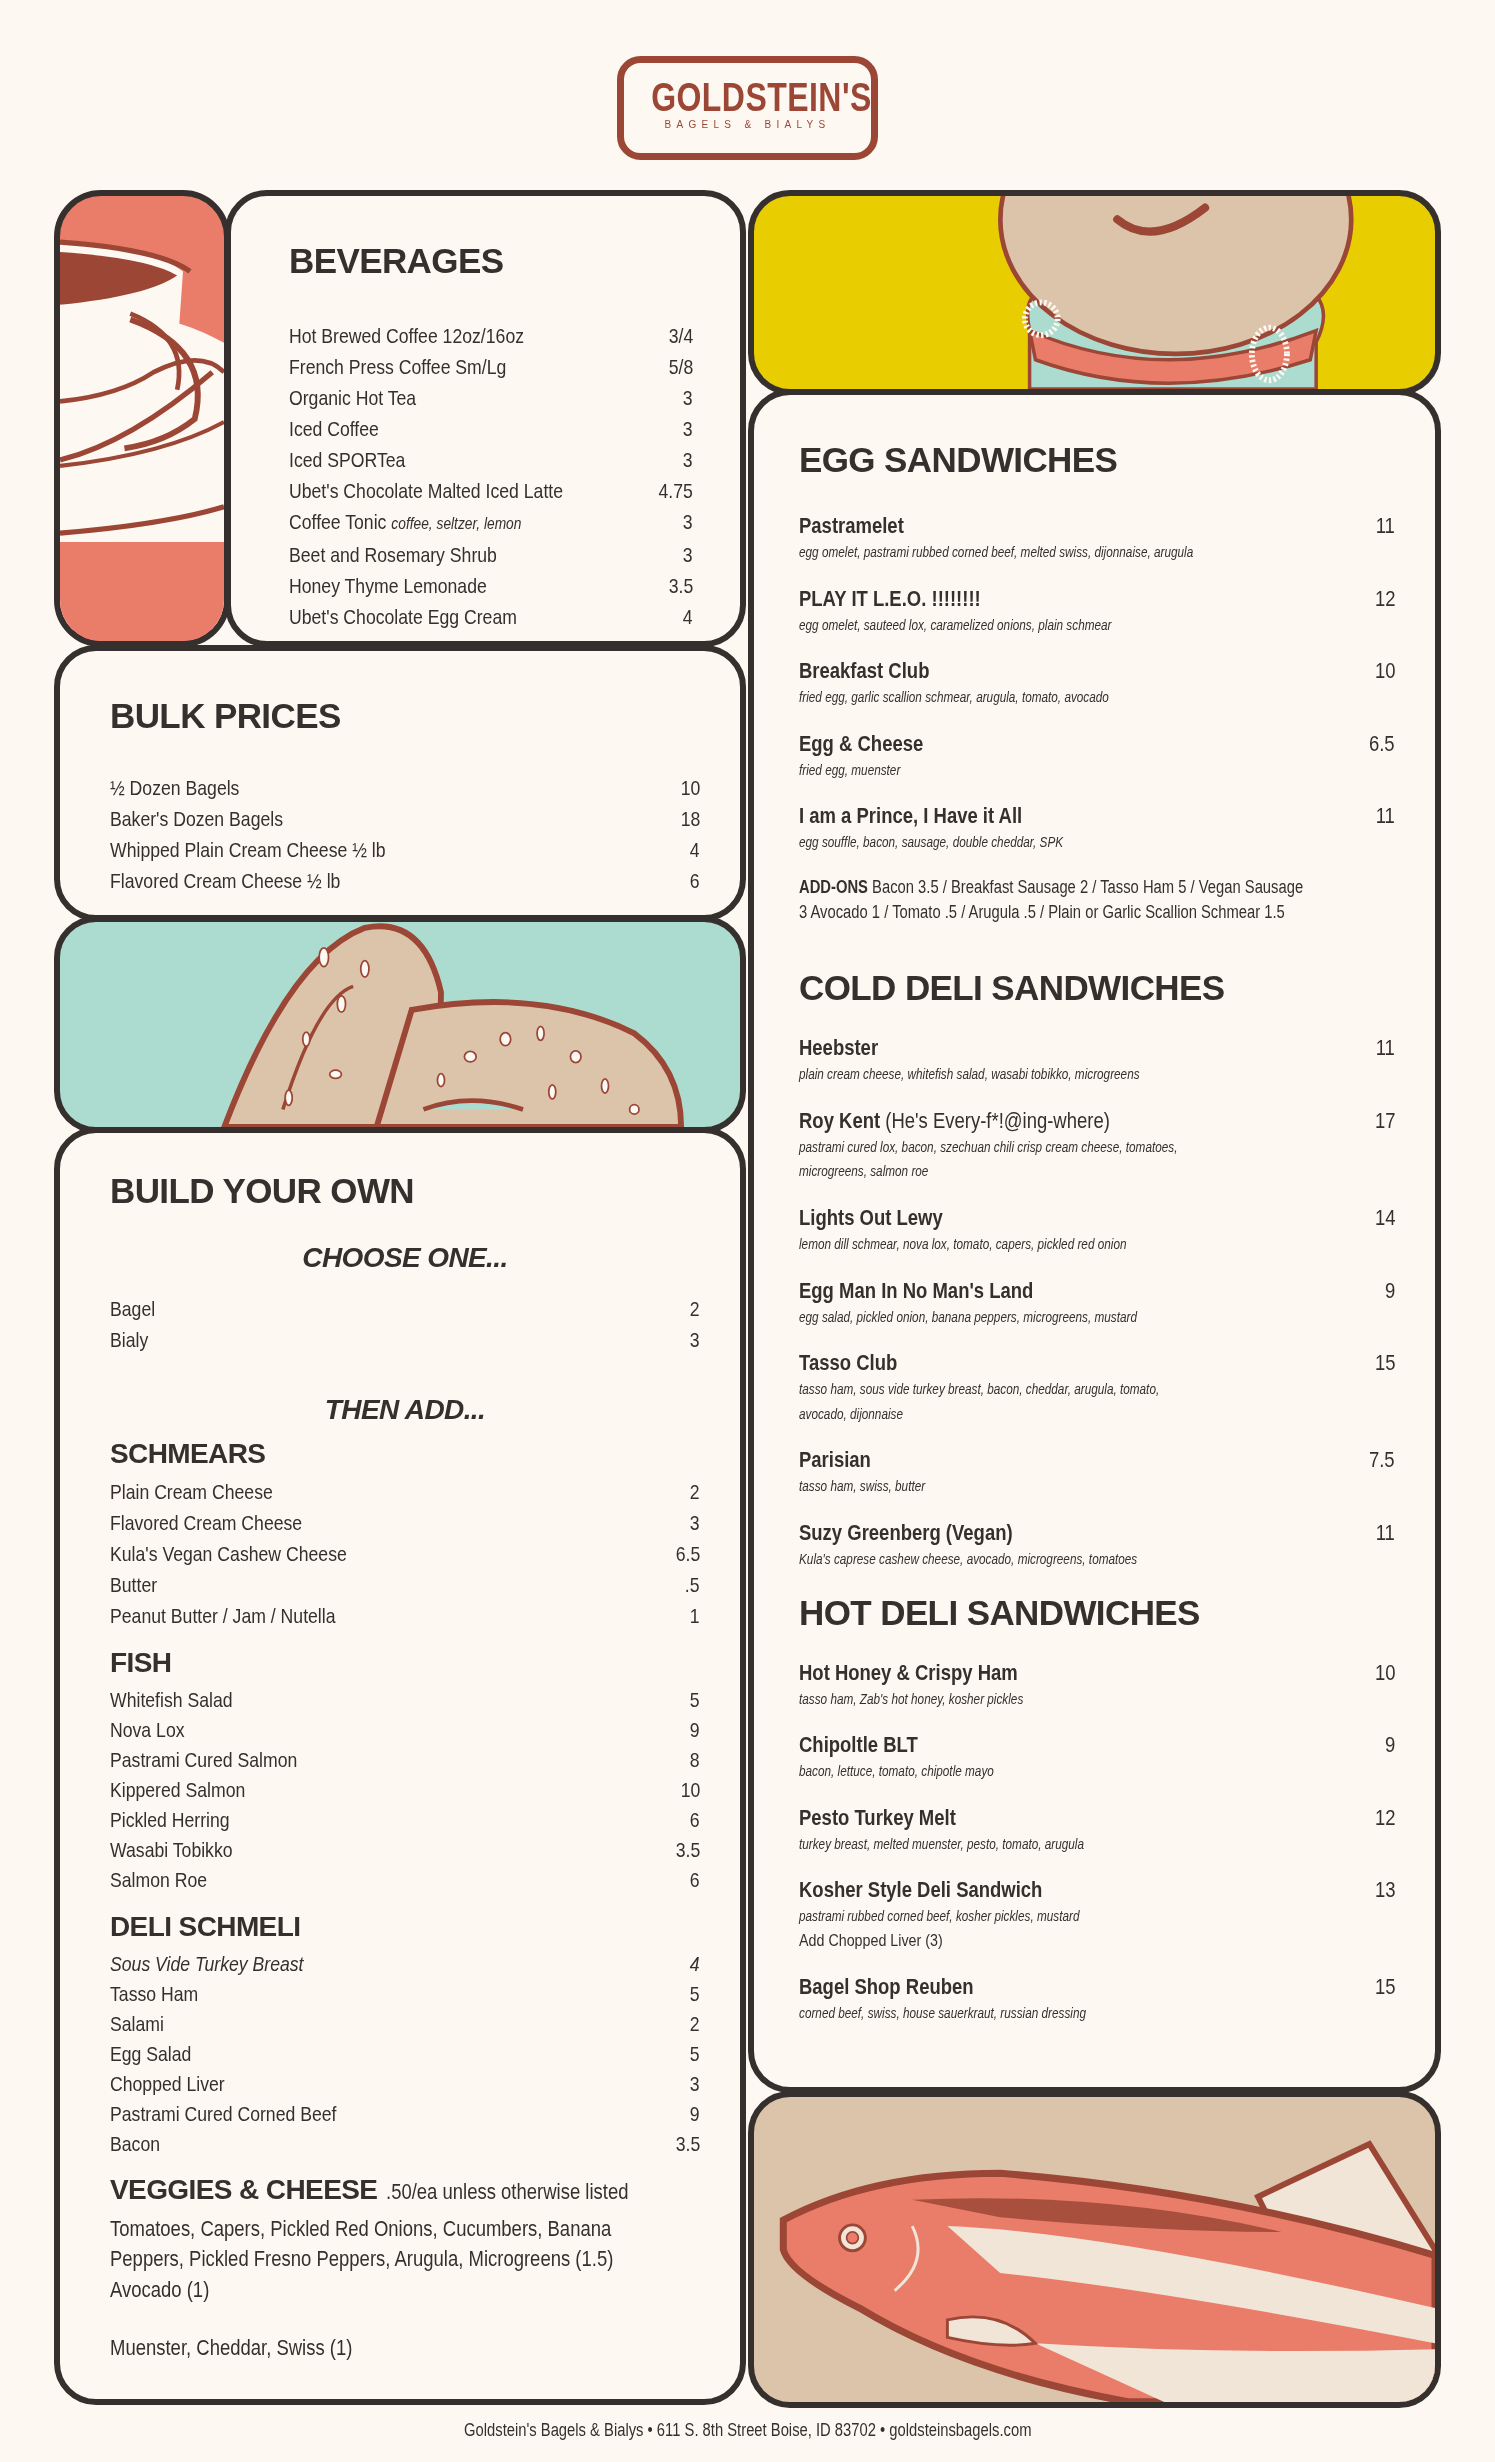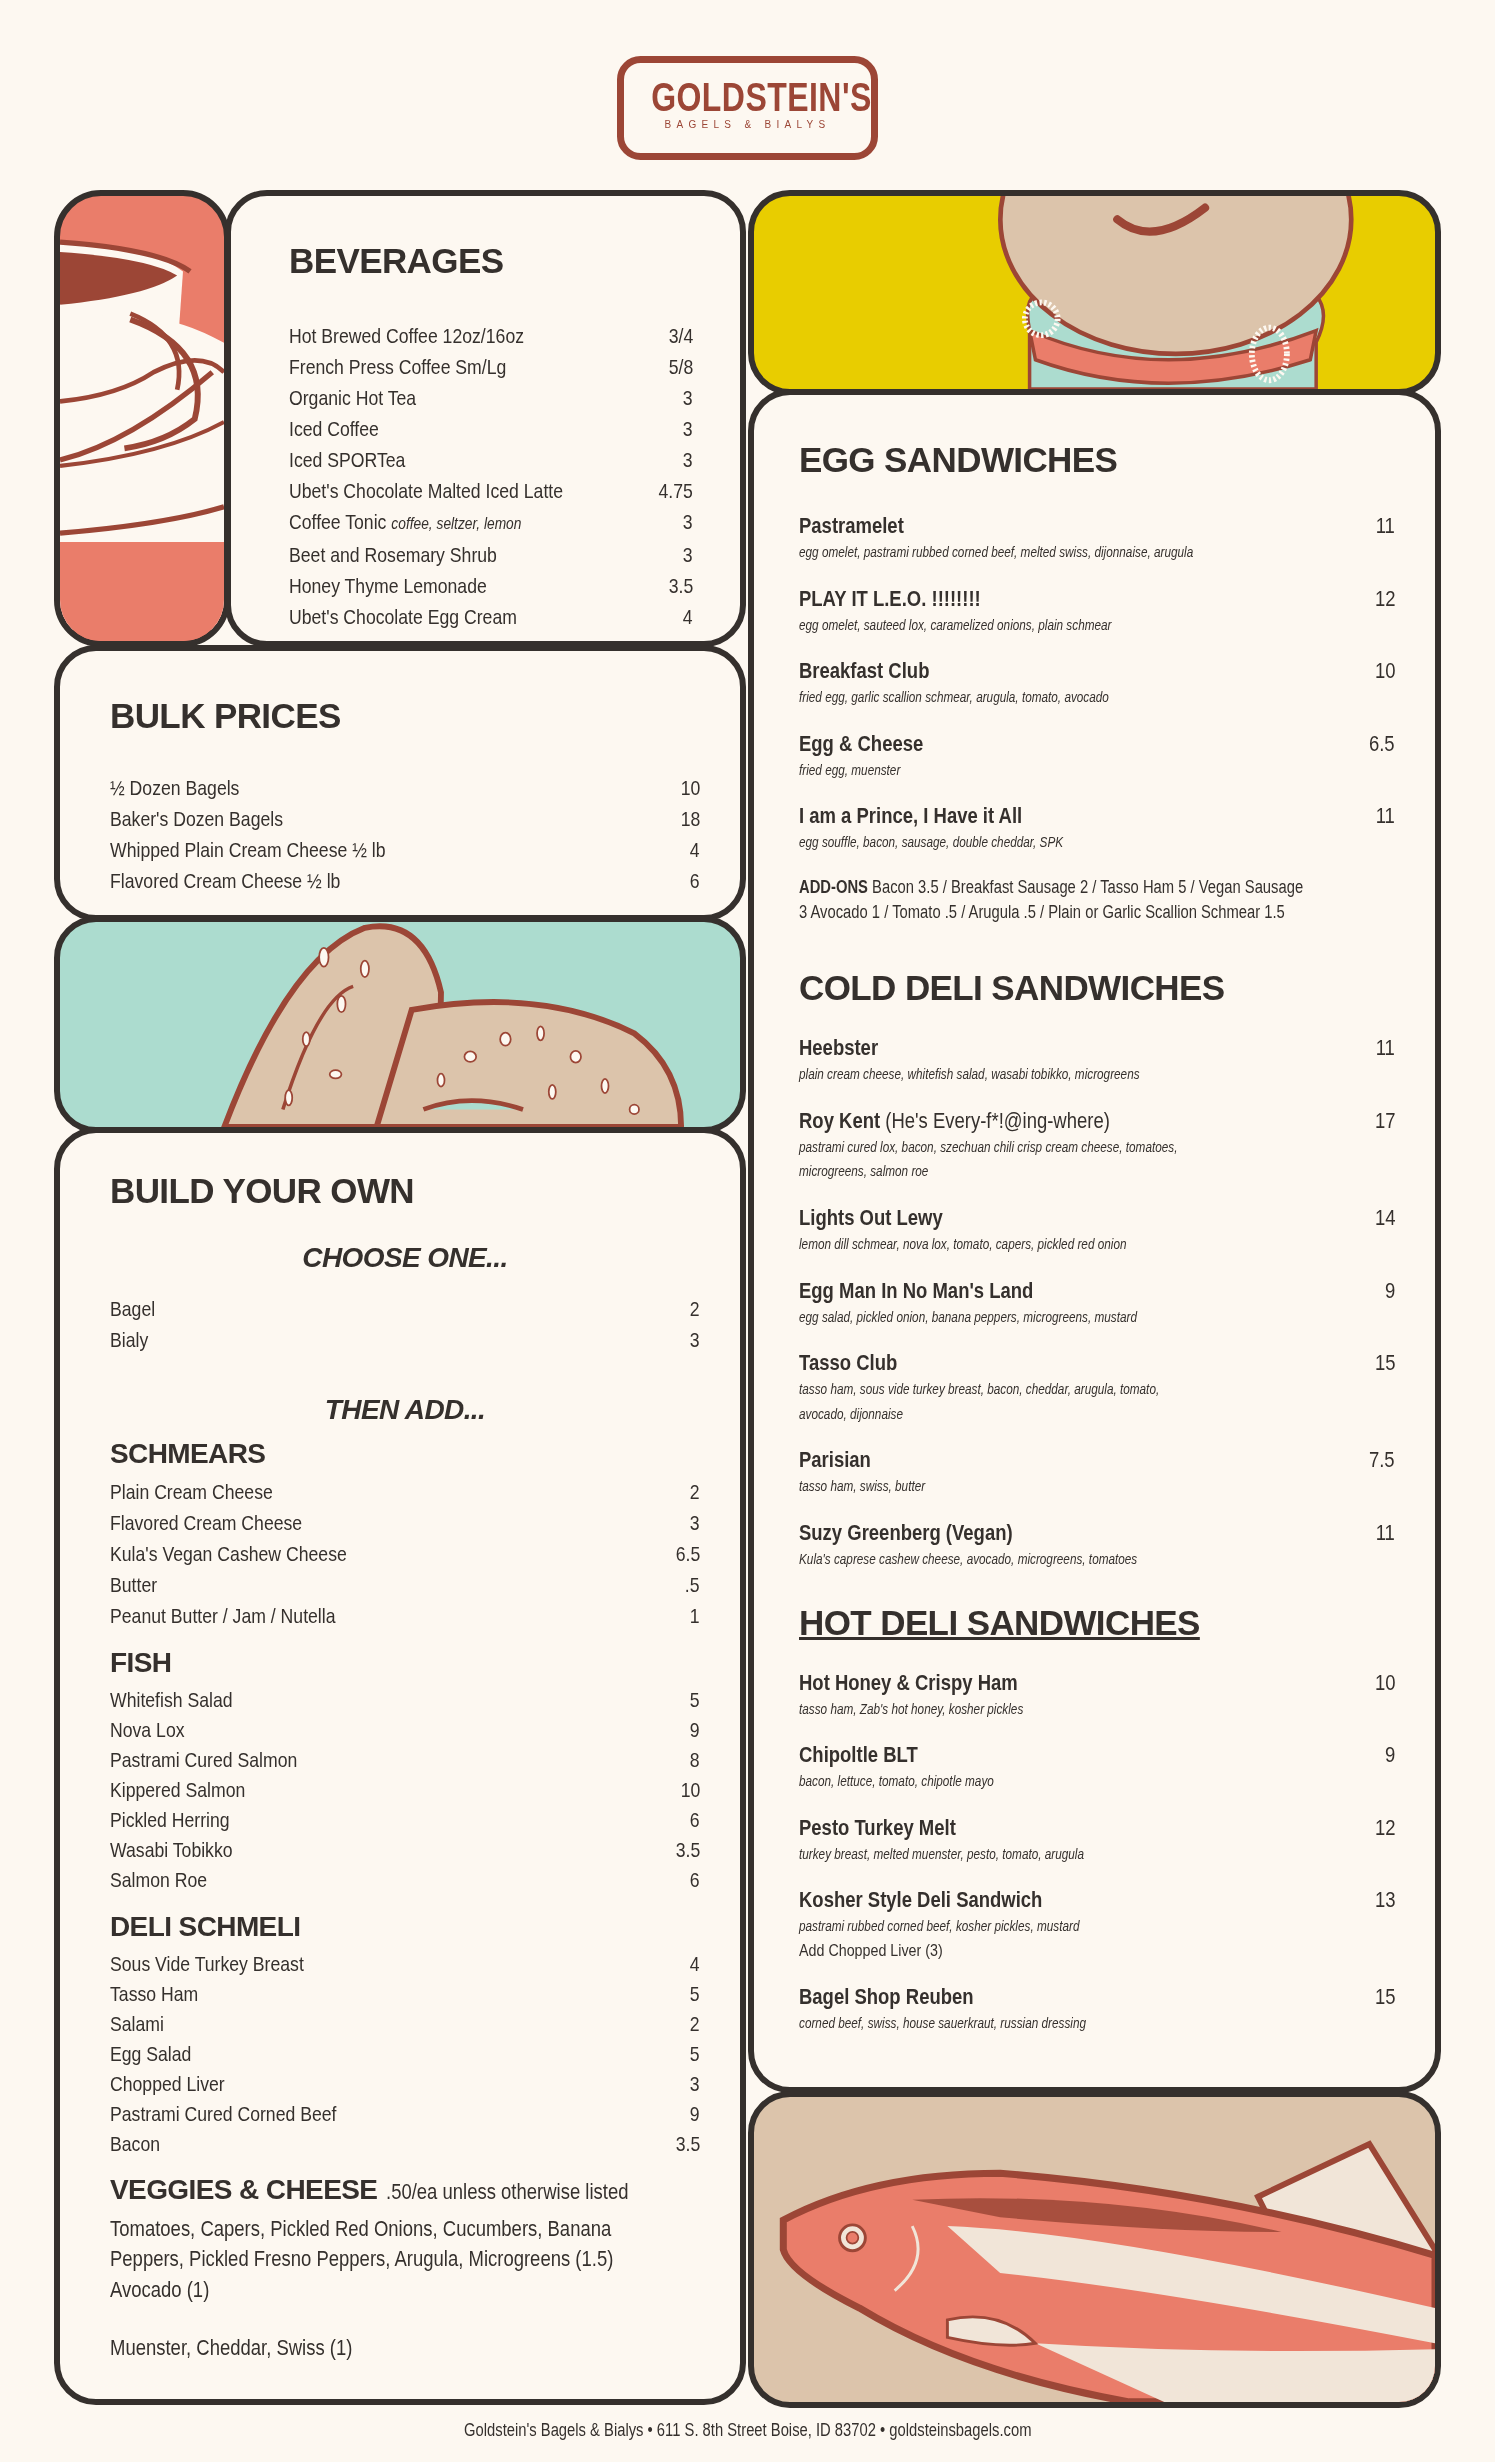--- a/index.html
+++ b/index.html
@@ -219,21 +219,21 @@
           <span class="cond"><span>Wasabi Tobikko</span></span>
           <span class="cond-r">3.5</span>
         </div>
         <div class="row" style="line-height: 30px;">
           <span class="cond"><span>Salmon Roe</span></span>
           <span class="cond-r">6</span>
         </div>
       </div>
     <div class="h2" style="margin-top:17.6px;">DELI SCHMELI</div>
     <div id="deli-list" style="margin-top:8.2px;">
-        <div class="row" style="line-height: 30px;">
+        <div class="row" style="line-height: 30px; font-style: italic;">
           <span class="cond"><span>Sous Vide Turkey Breast</span></span>
           <span class="cond-r">4</span>
         </div>
         <div class="row" style="line-height: 30px;">
           <span class="cond"><span>Tasso Ham</span></span>
           <span class="cond-r">5</span>
         </div>
         <div class="row" style="line-height: 30px;">
           <span class="cond"><span>Salami</span></span>
           <span class="cond-r">2</span>
@@ -373,21 +373,21 @@
         </div>
         <div class="item">
           <div class="top">
             <span class="cond"><span>Suzy Greenberg  (Vegan)</span></span>
             <span class="cond-r" style="font-weight:400;">11</span>
           </div>
           <div class="desc"><span class="cond">Kula's caprese cashew cheese, avocado, microgreens, tomatoes</span></div>
         </div>
       </div>
 
-    <div class="h1" style="margin-top:33px;text-decoration:underline;">HOT DELI SANDWICHES</div>
+    <div class="h1" style="margin-top:23px;">HOT DELI SANDWICHES</div>
     <div id="hot-list" style="margin-top:29px;">
         <div class="item">
           <div class="top">
             <span class="cond"><span>Hot Honey &amp; Crispy Ham</span></span>
             <span class="cond-r" style="font-weight:400;">10</span>
           </div>
           <div class="desc"><span class="cond">tasso ham, Zab's hot honey, kosher pickles</span></div>
         </div>
         <div class="item">
           <div class="top">

